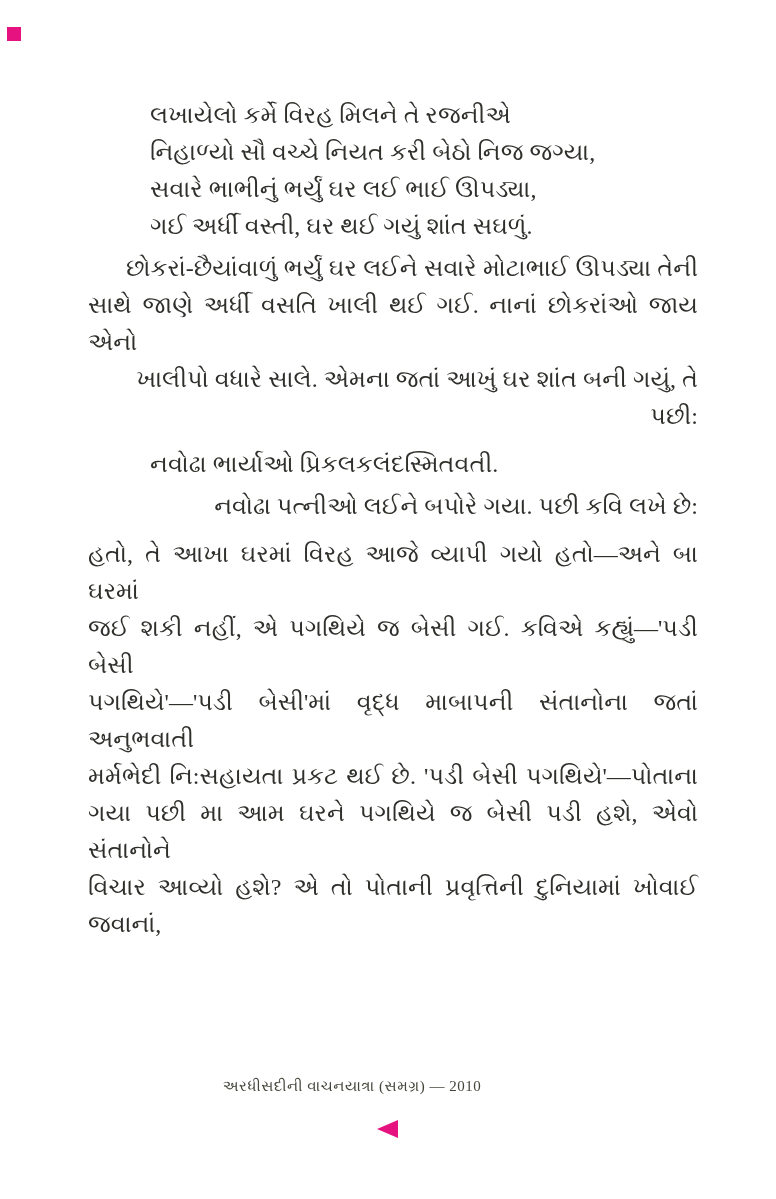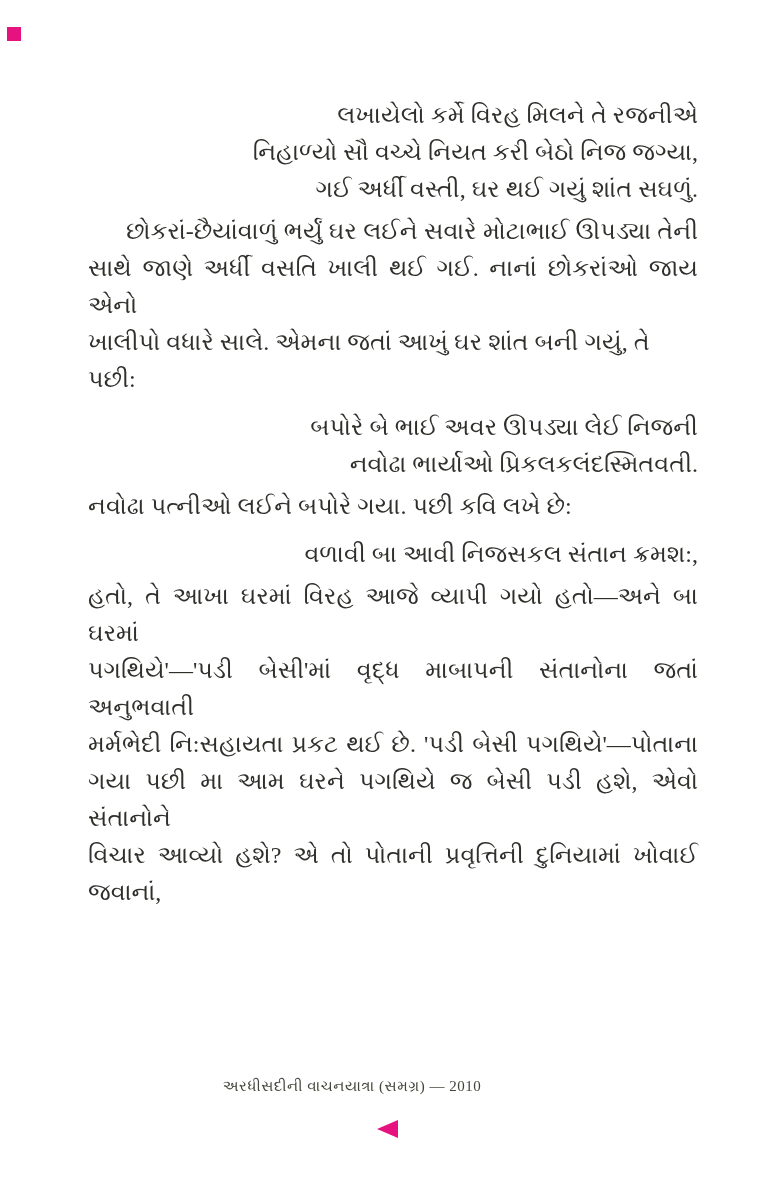--- a/index.html
+++ b/index.html
@@ -26,23 +26,23 @@
     left: 0;
     width: 776px;
     padding: 0 78px 0 88px;
     box-sizing: border-box;
     font-size: 24px;
     line-height: 37px;
   }
   .verse {
     margin: 11px 0 5px 62px;
   }
-  .verse .line { text-align: right; }
+  .verse .line { text-align: left; }
   .para { margin: 0; }
-  .para .line { text-align: left; }
+  .para .line { text-align: right; }
   .para .line.fill {
     text-align: justify;
     text-align-last: justify;
   }
   .para .line.first { text-indent: 38px; }
   #footer {
     position: absolute;
     top: 1076px;
     left: 0;
     width: 704px;
@@ -69,44 +69,44 @@
 
 <div id="page">
 
   <div id="corner-mark"></div>
 
   <div id="text-body">
 
     <div class="verse">
       <div class="line">લખાયેલો કર્મે વિરહ મિલને તે રજનીએ</div>
       <div class="line">નિહાળ્યો સૌ વચ્ચે નિયત કરી બેઠો નિજ જગ્યા,</div>
+      <div class="line">સવારે ભાભીનું ભર્યું ઘર લઈ ભાઈ ઊપડ્યા,</div>
       <div class="line">ગઈ અર્ધી વસ્તી, ઘર થઈ ગયું શાંત સઘળું.</div>
     </div>
 
     <div class="para">
       <div class="line fill first">છોકરાં-છૈયાંવાળું ભર્યું ઘર લઈને સવારે મોટાભાઈ ઊપડ્યા તેની</div>
       <div class="line fill">સાથે જાણે અર્ધી વસતિ ખાલી થઈ ગઈ. નાનાં છોકરાંઓ જાય એનો</div>
       <div class="line">ખાલીપો વધારે સાલે. એમના જતાં આખું ઘર શાંત બની ગયું, તે પછી:</div>
     </div>
 
     <div class="verse">
-      <div class="line">બપોરે બે ભાઈ અવર ઊપડ્યા લેઈ નિજની</div>
       <div class="line">નવોઢા ભાર્યાઓ પ્રિકલકલંદસ્મિતવતી.</div>
     </div>
 
     <div class="para">
       <div class="line">નવોઢા પત્નીઓ લઈને બપોરે ગયા. પછી કવિ લખે છે:</div>
     </div>
 
     <div class="verse">
-      <div class="line">વળાવી બા આવી નિજસકલ સંતાન ક્રમશ:,</div>
     </div>
 
     <div class="para">
       <div class="line fill">હતો, તે આખા ઘરમાં વિરહ આજે વ્યાપી ગયો હતો—અને બા ઘરમાં</div>
+      <div class="line fill">જઈ શકી નહીં, એ પગથિયે જ બેસી ગઈ. કવિએ કહ્યું—'પડી બેસી</div>
       <div class="line fill">પગથિયે'—'પડી બેસી'માં વૃદ્ધ માબાપની સંતાનોના જતાં અનુભવાતી</div>
       <div class="line fill">મર્મભેદી નિ:સહાયતા પ્રકટ થઈ છે. 'પડી બેસી પગથિયે'—પોતાના</div>
       <div class="line fill">ગયા પછી મા આમ ઘરને પગથિયે જ બેસી પડી હશે, એવો સંતાનોને</div>
       <div class="line fill">વિચાર આવ્યો હશે? એ તો પોતાની પ્રવૃત્તિની દુનિયામાં ખોવાઈ જવાનાં,</div>
 
     </div>
 
   </div>
 
   <div id="footer">

